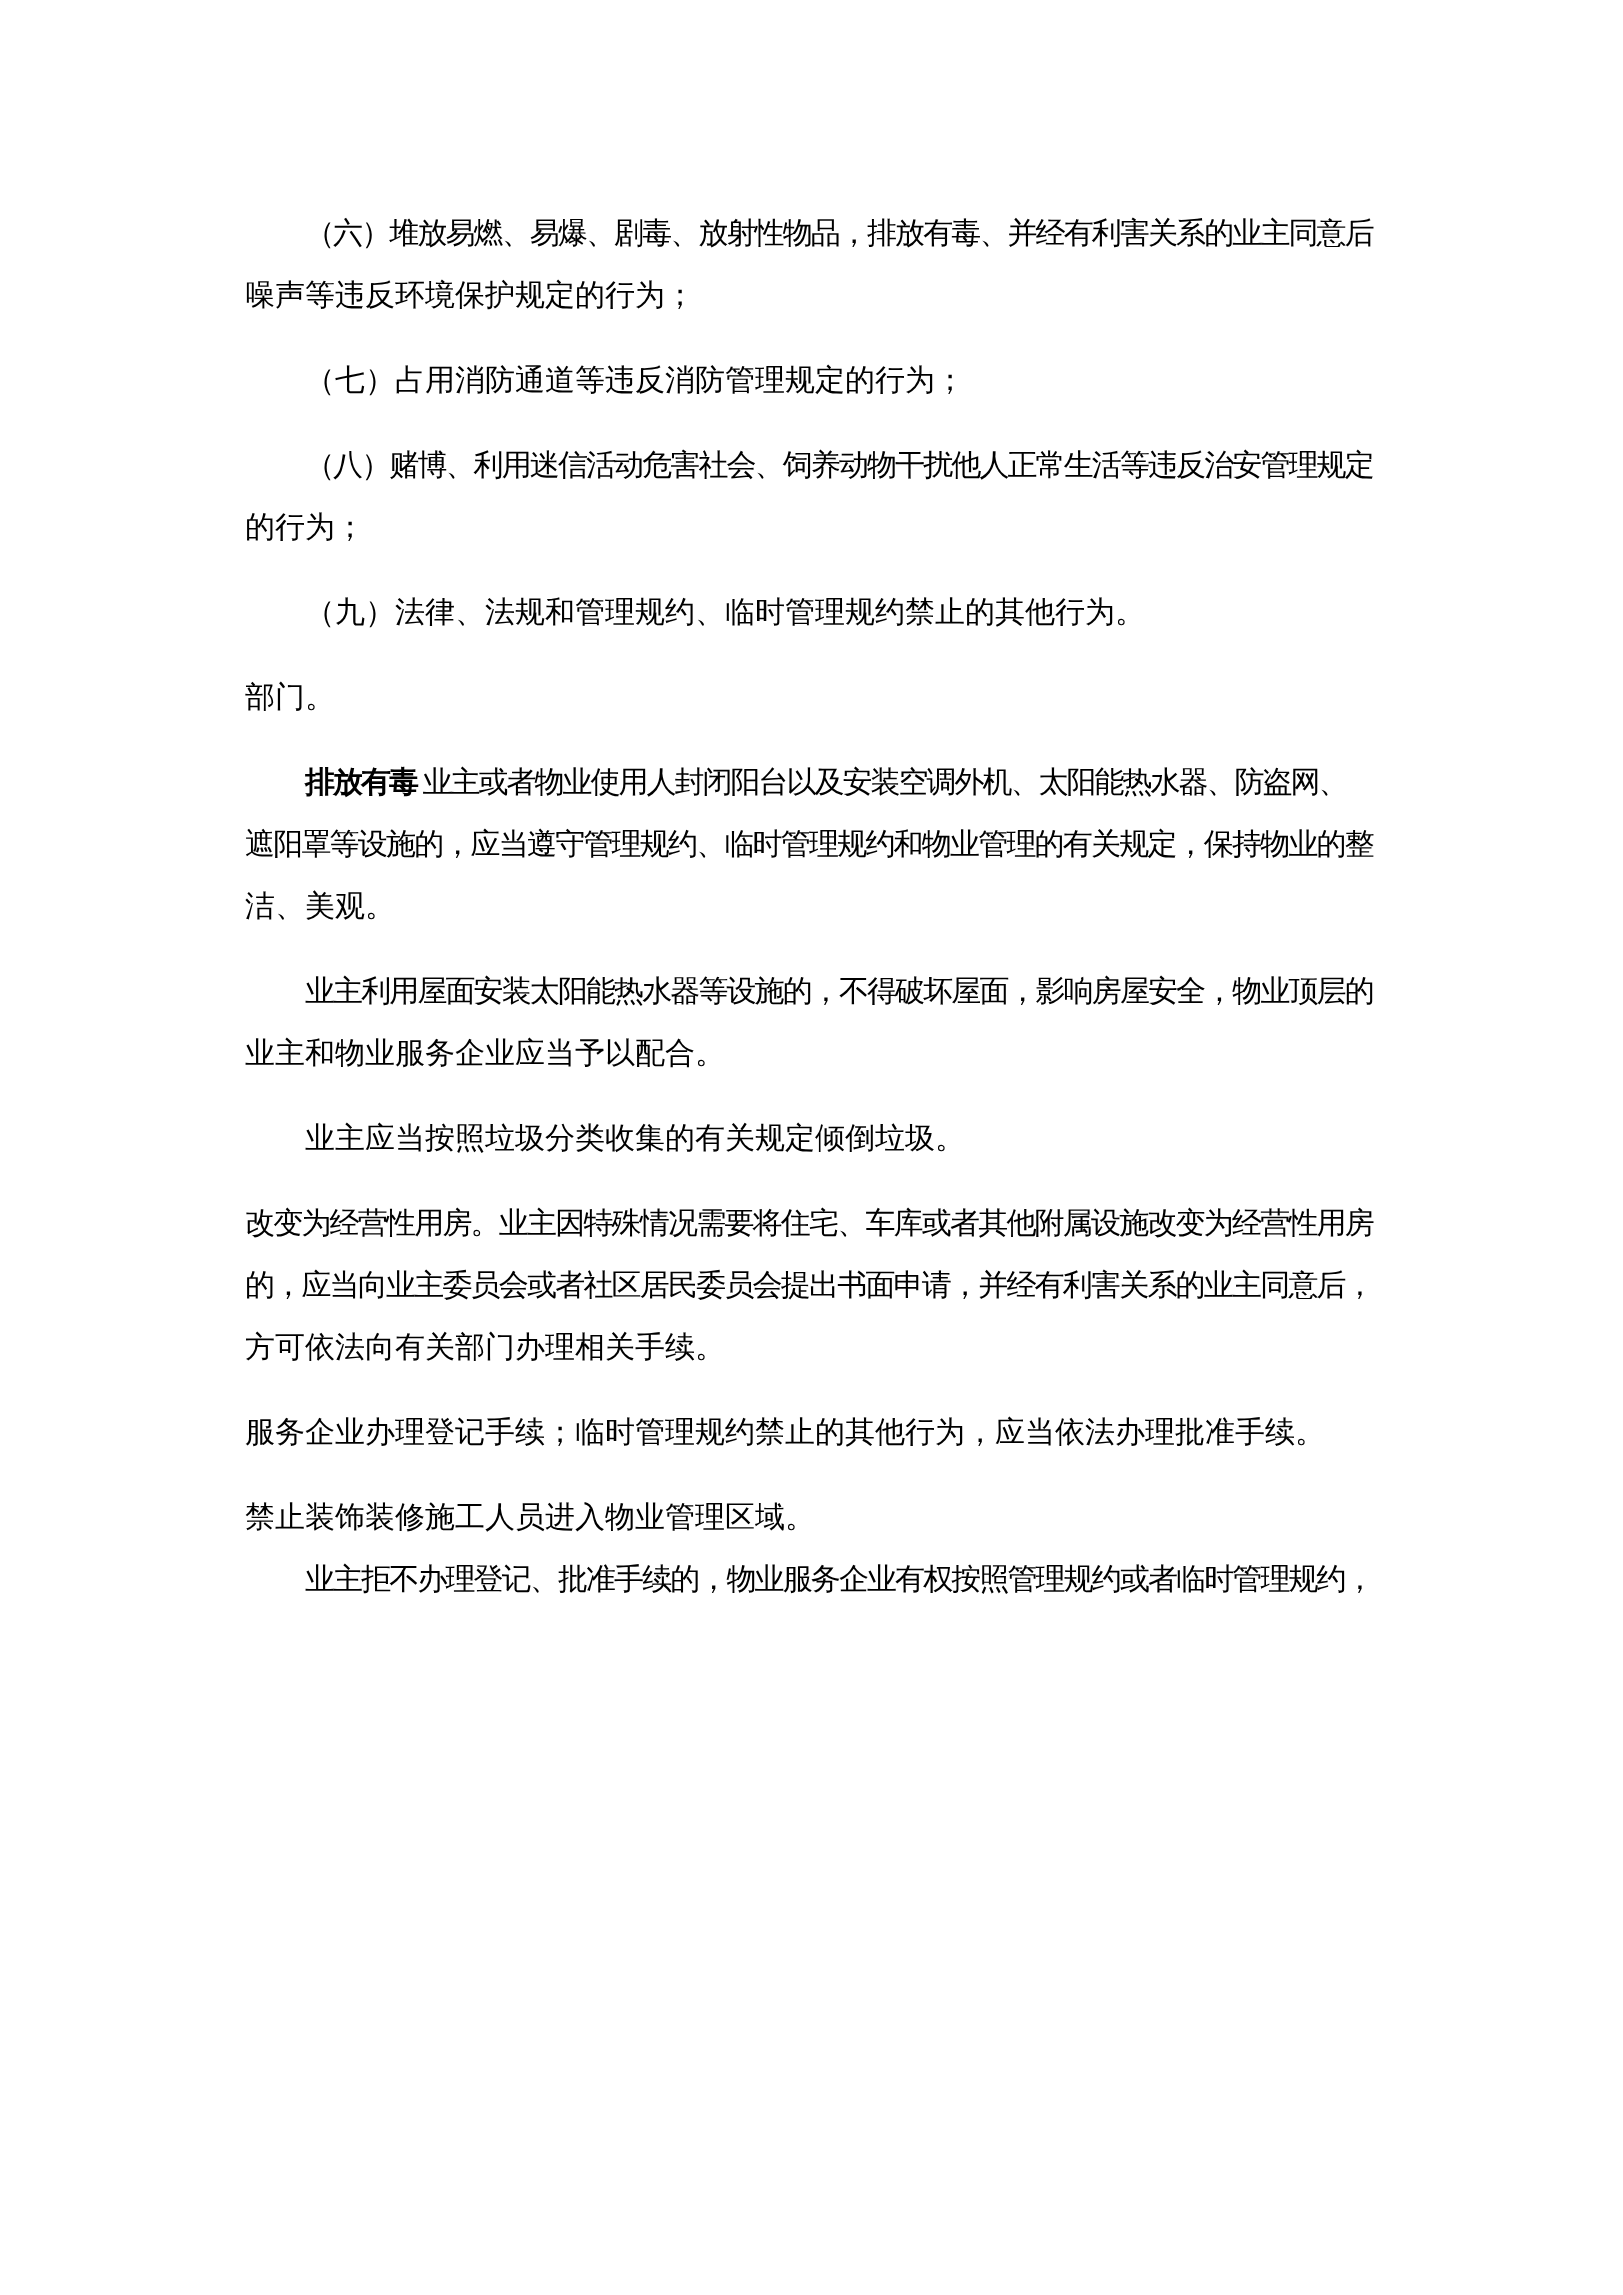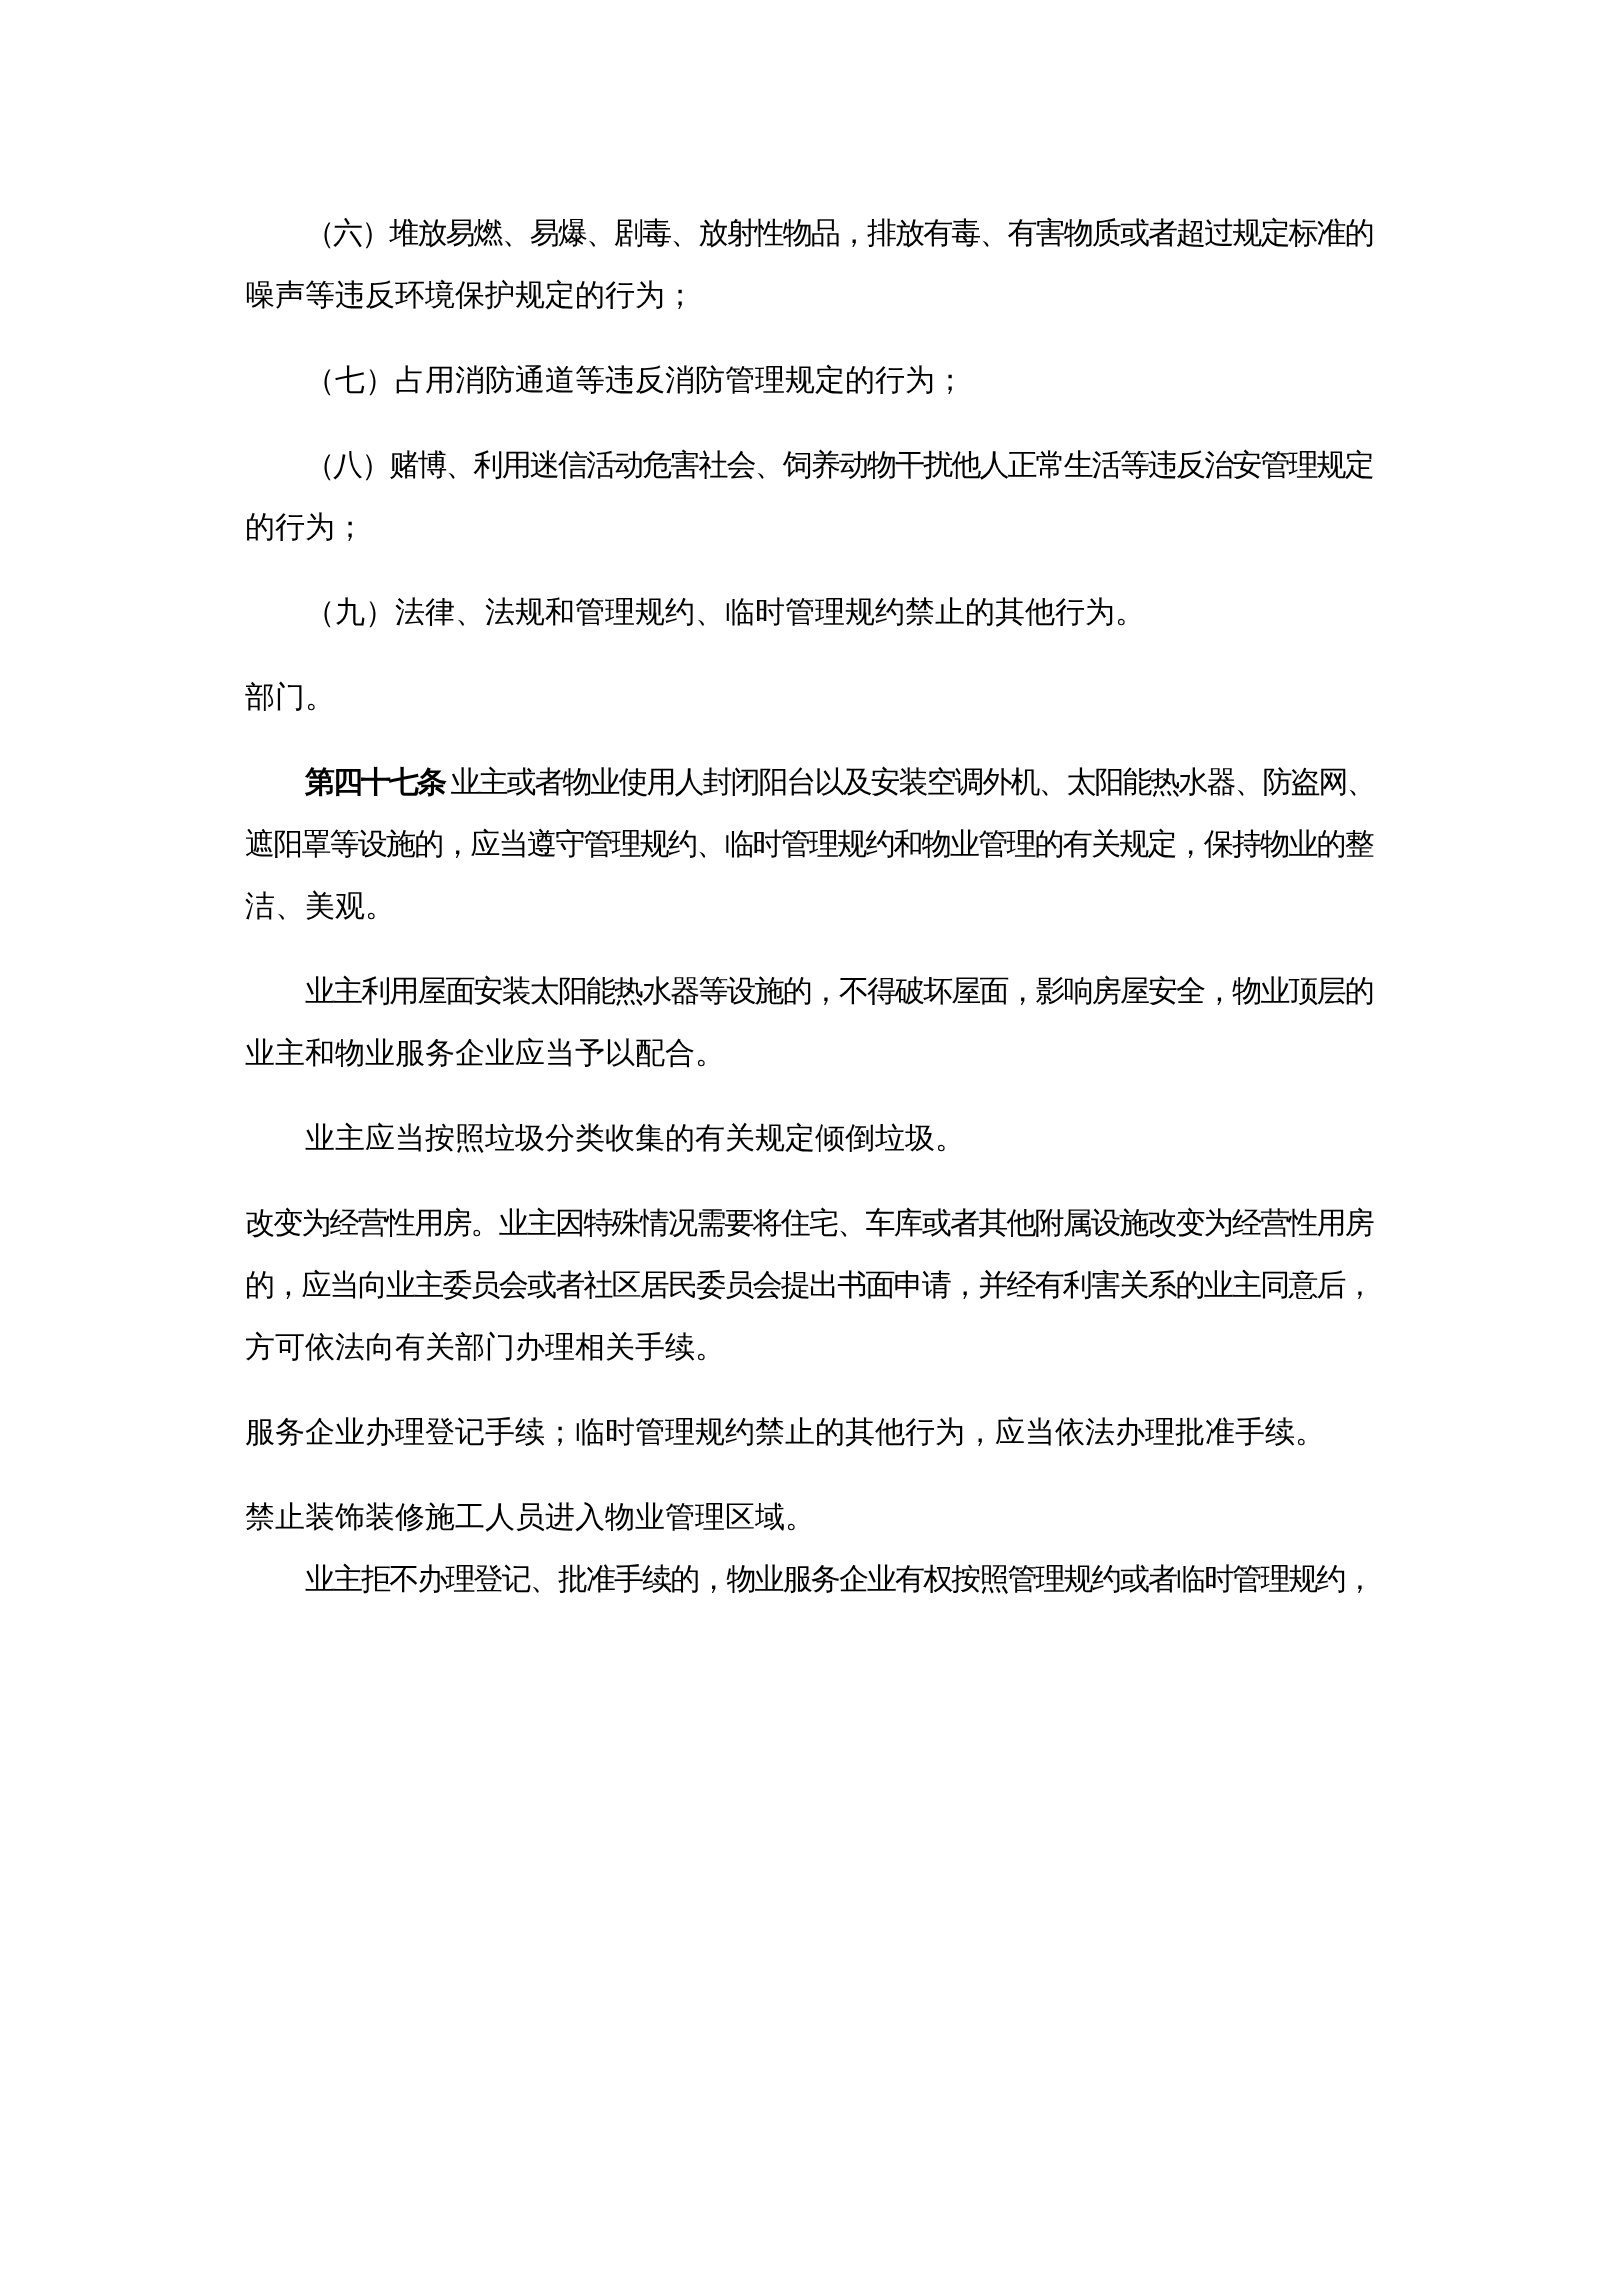--- a/index.html
+++ b/index.html
@@ -31,38 +31,38 @@
   .line.indent { padding-left: 60px; }
   .runs span.bold { font-weight: bold; }
   .heading .line { font-weight: bold; }
 </style>
 </head>
 <body>
 
 <div class="page">
   <div class="doc-body">
       <div class="para">
-        <div class="line indent fill" style="letter-spacing: -1.9px;"><span class="runs"><span>（六）堆放易燃、易爆、剧毒、放射性物品，排放有毒、有害物质或者超过规定标准的</span></span></div>
+        <div class="line indent fill" style="letter-spacing: -1.9px;"><span class="runs"><span>（六）堆放易燃、易爆、剧毒、放射性物品，排放有毒、并经有利害关系的业主同意后</span></span></div>
         <div class="line"><span class="runs"><span>噪声等违反环境保护规定的行为；</span></span></div>
       </div>
       <div class="para">
         <div class="line indent"><span class="runs"><span>（七）占用消防通道等违反消防管理规定的行为；</span></span></div>
       </div>
       <div class="para">
         <div class="line indent fill" style="letter-spacing: -1.9px;"><span class="runs"><span>（八）赌博、利用迷信活动危害社会、饲养动物干扰他人正常生活等违反治安管理规定</span></span></div>
         <div class="line"><span class="runs"><span>的行为；</span></span></div>
       </div>
       <div class="para">
         <div class="line indent"><span class="runs"><span>（九）法律、法规和管理规约、临时管理规约禁止的其他行为。</span></span></div>
       </div>
       <div class="para">
         <div class="line"><span class="runs"><span>部门。</span></span></div>
       </div>
       <div class="para">
-        <div class="line indent fill" style="letter-spacing: -2px;"><span class="runs"><span class="bold">第四十七条</span><span> 业主或者物业使用人封闭阳台以及安装空调外机、太阳能热水器、防盗网、</span></span></div>
+        <div class="line indent fill" style="letter-spacing: -2px;"><span class="runs"><span class="bold">排放有毒</span><span> 业主或者物业使用人封闭阳台以及安装空调外机、太阳能热水器、防盗网、</span></span></div>
         <div class="line fill" style="letter-spacing: -1.8px;"><span class="runs"><span>遮阳罩等设施的，应当遵守管理规约、临时管理规约和物业管理的有关规定，保持物业的整</span></span></div>
         <div class="line"><span class="runs"><span>洁、美观。</span></span></div>
       </div>
       <div class="para">
         <div class="line indent fill" style="letter-spacing: -1.9px;"><span class="runs"><span>业主利用屋面安装太阳能热水器等设施的，不得破坏屋面，影响房屋安全，物业顶层的</span></span></div>
         <div class="line"><span class="runs"><span>业主和物业服务企业应当予以配合。</span></span></div>
       </div>
       <div class="para">
         <div class="line indent"><span class="runs"><span>业主应当按照垃圾分类收集的有关规定倾倒垃圾。</span></span></div>
       </div>

